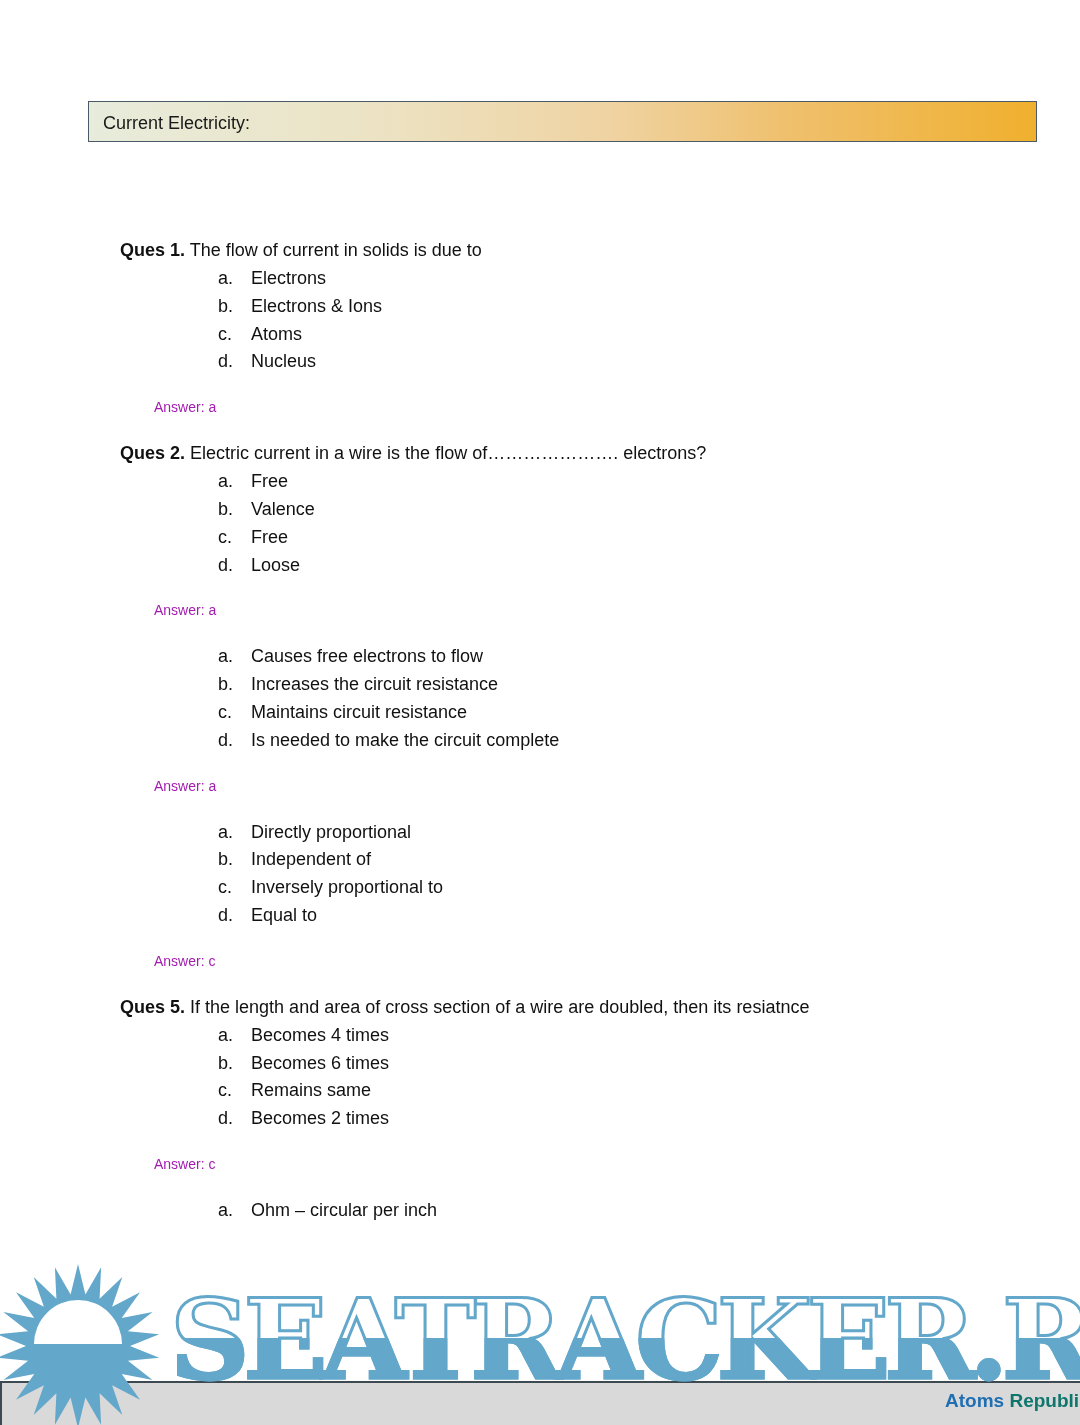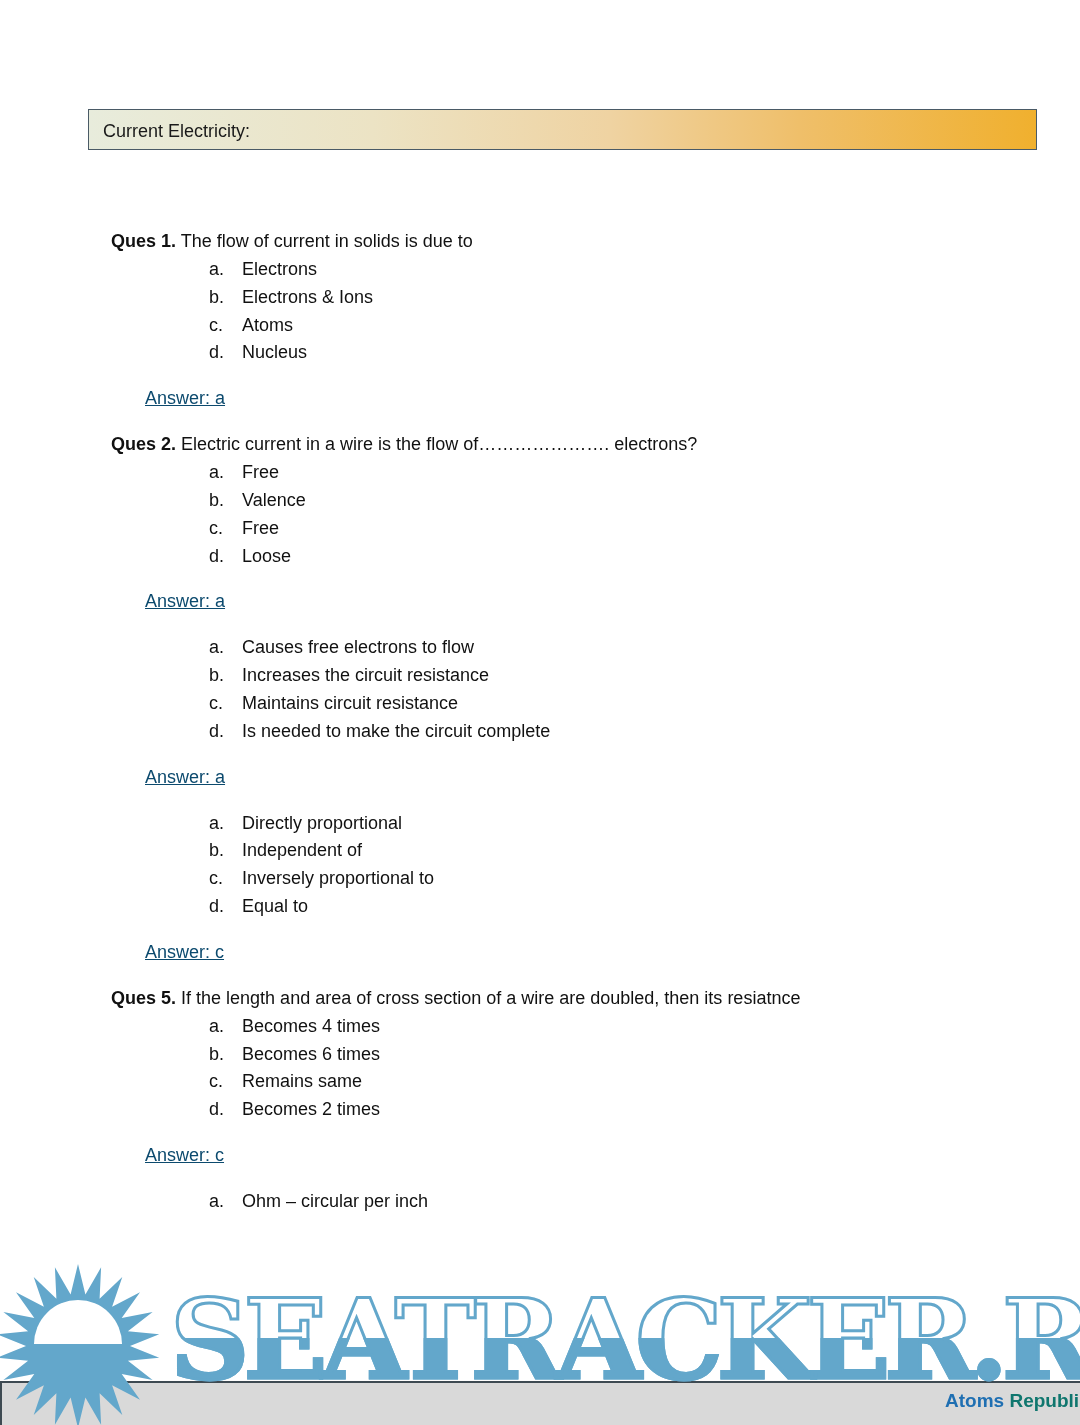--- a/index.html
+++ b/index.html
@@ -3,37 +3,37 @@
   <meta charset="utf-8">
   <style>
     html, body { margin: 0; padding: 0; }
     body {
       width: 1080px; height: 1425px; position: relative; overflow: hidden;
       background: #ffffff;
       font-family: "Liberation Sans", "DejaVu Sans", sans-serif;
       color: #111;
     }
     .header-bar {
-      position: absolute; left: 88px; top: 109px; width: 947px; height: 39px;
+      position: absolute; left: 88px; top: 101px; width: 947px; height: 39px;
       border: 1.5px solid #4a5a66;
       background: linear-gradient(to right, #e8ecdc 0%, #ece3c4 30%, #efd3a2 55%, #efbf6a 75%, #f0b02e 100%);
       box-sizing: content-box;
       text-decoration: underline;
     }
     .header-title {
       position: absolute; left: 14px; top: 11px; font-size: 18px; color: #1a1a1a;
     }
     .questions { position: absolute; left: 104px; top: 222px; width: 900px; }
-    .question { margin: 7px; }
+    .question { margin: 16px; }
     .q-line { font-size: 18px; line-height: 24px; height: 24px; white-space: nowrap; }
     .q-label { font-weight: bold; }
     .options { margin: 4px 0 0 0; padding: 0; list-style: none; }
     .option { font-size: 18px; line-height: 24px; height: 27.8px; position: relative; padding-left: 131px; white-space: nowrap; }
     .option .opt-letter { position: absolute; left: 98px; }
-    .answer { color: #0c4a6e; font-size: 18px; line-height: 24px; margin: 18px 0 22px 34px; height: 24px; text-decoration: underline; }
+    .answer { color: #a21caf; font-size: 14px; line-height: 24px; margin: 18px 0 22px 34px; height: 24px; }
 
     .footer-band {
       position: absolute; left: 0; top: 1381px; width: 1080px; height: 44px;
       background: #d9d9d9; border-top: 2px solid #3e4a52; border-left: 2px solid #3e4a52;
       box-sizing: border-box;
     }
     .footer-brand {
       position: absolute; left: 945px; top: 1390px; font-size: 19px; font-weight: bold; white-space: nowrap;
     }
     .brand-a { color: #1f6fb2; }

